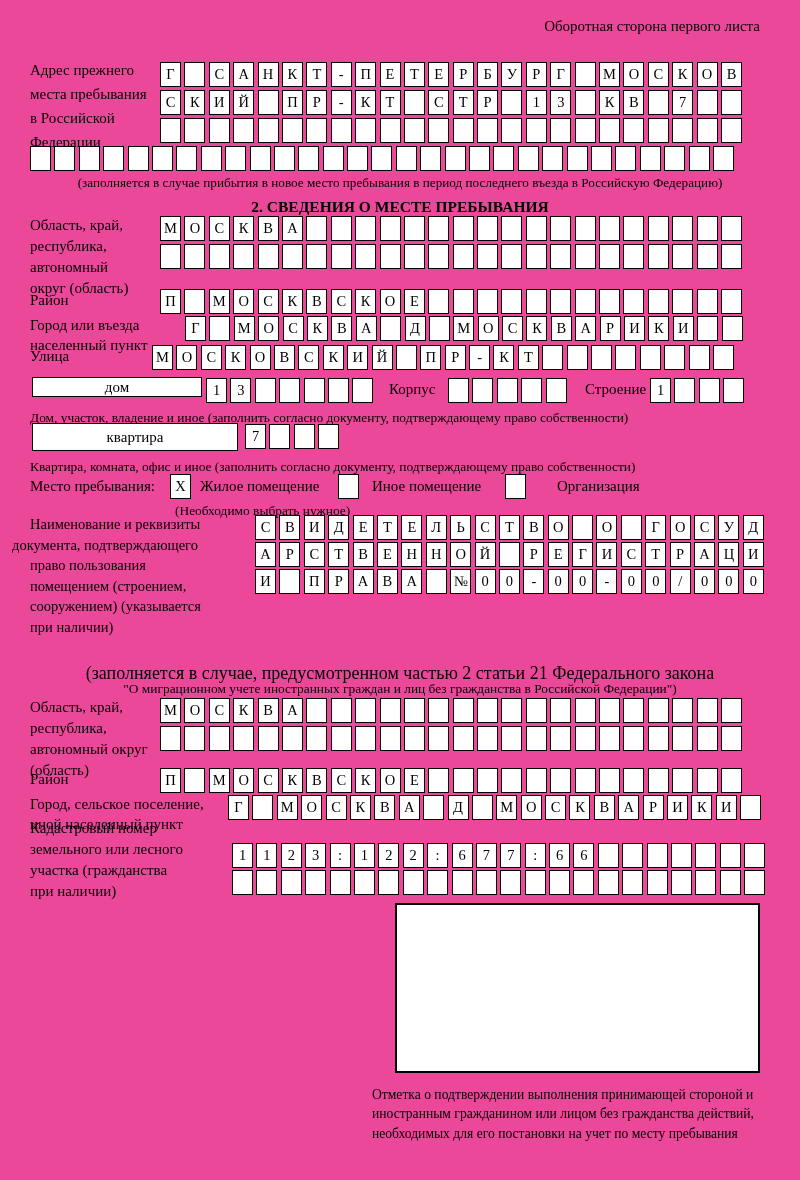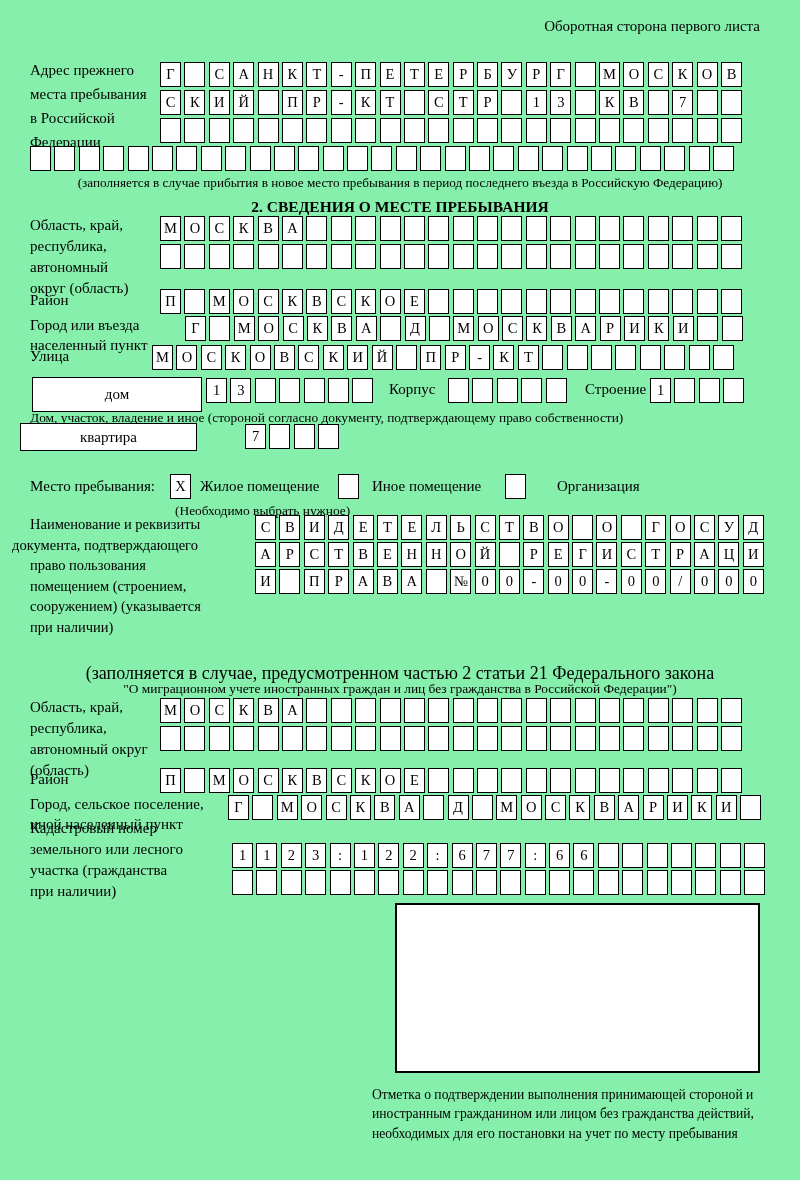--- a/index.html
+++ b/index.html
@@ -1,16 +1,16 @@
 <!DOCTYPE html>
 <html><head>
 <meta charset="utf-8">
 <style>
   html,body{margin:0;padding:0;background:#fff;}
-  .pg{position:relative;width:800px;height:1180px;background:#86efac;overflow:hidden;
+  .pg{position:relative;width:800px;height:1180px;background:#ec4899;overflow:hidden;
       font-family:"Liberation Serif", serif;color:#000;}
   .hdr{position:absolute;top:18px;right:40px;font-size:15px;}
   .lbl{position:absolute;font-size:15px;white-space:nowrap;}
   .lbl.sm{font-size:14.5px;}
   .cap{position:absolute;left:0;width:100%;text-align:center;font-size:13.2px;}
   .capl{position:absolute;font-size:13.4px;white-space:nowrap;}
   .title{position:absolute;left:0;width:100%;text-align:center;font-weight:bold;font-size:15.5px;}
   .boxrow{position:absolute;display:flex;gap:3.4px;}
   .cell{flex:none;width:21px;height:25px;border:1.6px solid #000;box-sizing:border-box;
         display:flex;align-items:center;justify-content:center;font-size:14.5px;background:#fff;}
@@ -279,21 +279,21 @@
       <div class="cell"></div>
       <div class="cell"></div>
       <div class="cell"></div>
       <div class="cell"></div>
       <div class="cell"></div>
       <div class="cell"></div>
       <div class="cell"></div>
       <div class="cell"></div>
     </div>
 
-  <div class="widebox" style="left:32px;top:377px;width:170px;height:35px">дом</div>
+  <div class="widebox" style="left:32px;top:377px;width:170px;height:20px">дом</div>
   <div class="boxrow" style="left:206px;top:378px">
       <div class="cell">1</div>
       <div class="cell">3</div>
       <div class="cell"></div>
       <div class="cell"></div>
       <div class="cell"></div>
       <div class="cell"></div>
       <div class="cell"></div>
     </div>
   <div class="lbl" style="left:389px;top:381px">Корпус</div>
@@ -305,29 +305,30 @@
       <div class="cell"></div>
     </div>
   <div class="lbl" style="left:585px;top:381px">Строение</div>
   <div class="boxrow" style="left:650px;top:378px">
       <div class="cell">1</div>
       <div class="cell"></div>
       <div class="cell"></div>
       <div class="cell"></div>
     </div>
 
-  <div class="capl" style="left:30px;top:410px">Дом, участок, владение и иное (стороной согласно документу, подтверждающему право собственности)</div>
-
-  <div class="widebox" style="left:20px;top:423px;width:177px;height:28px">квартира</div>
+  <div class="capl" style="left:30px;top:410px">Дом, участок, владение и иное (заполнить согласно документу, подтверждающему право собственности)</div>
+
+  <div class="widebox" style="left:32px;top:423px;width:206px;height:28px">квартира</div>
   <div class="boxrow" style="left:245px;top:424px">
       <div class="cell">7</div>
       <div class="cell"></div>
       <div class="cell"></div>
       <div class="cell"></div>
     </div>
+  <div class="capl" style="left:30px;top:459px">Квартира, комната, офис и иное (заполнить согласно документу, подтверждающему право собственности)</div>
 
   <div class="lbl" style="left:30px;top:478px">Место пребывания:</div>
   <div class="boxrow" style="left:170px;top:474px">
       <div class="cell">X</div>
     </div>
   <div class="lbl" style="left:200px;top:478px">Жилое помещение</div>
   <div class="boxrow" style="left:338px;top:474px">
       <div class="cell"></div>
     </div>
   <div class="lbl" style="left:372px;top:478px">Иное помещение</div>

